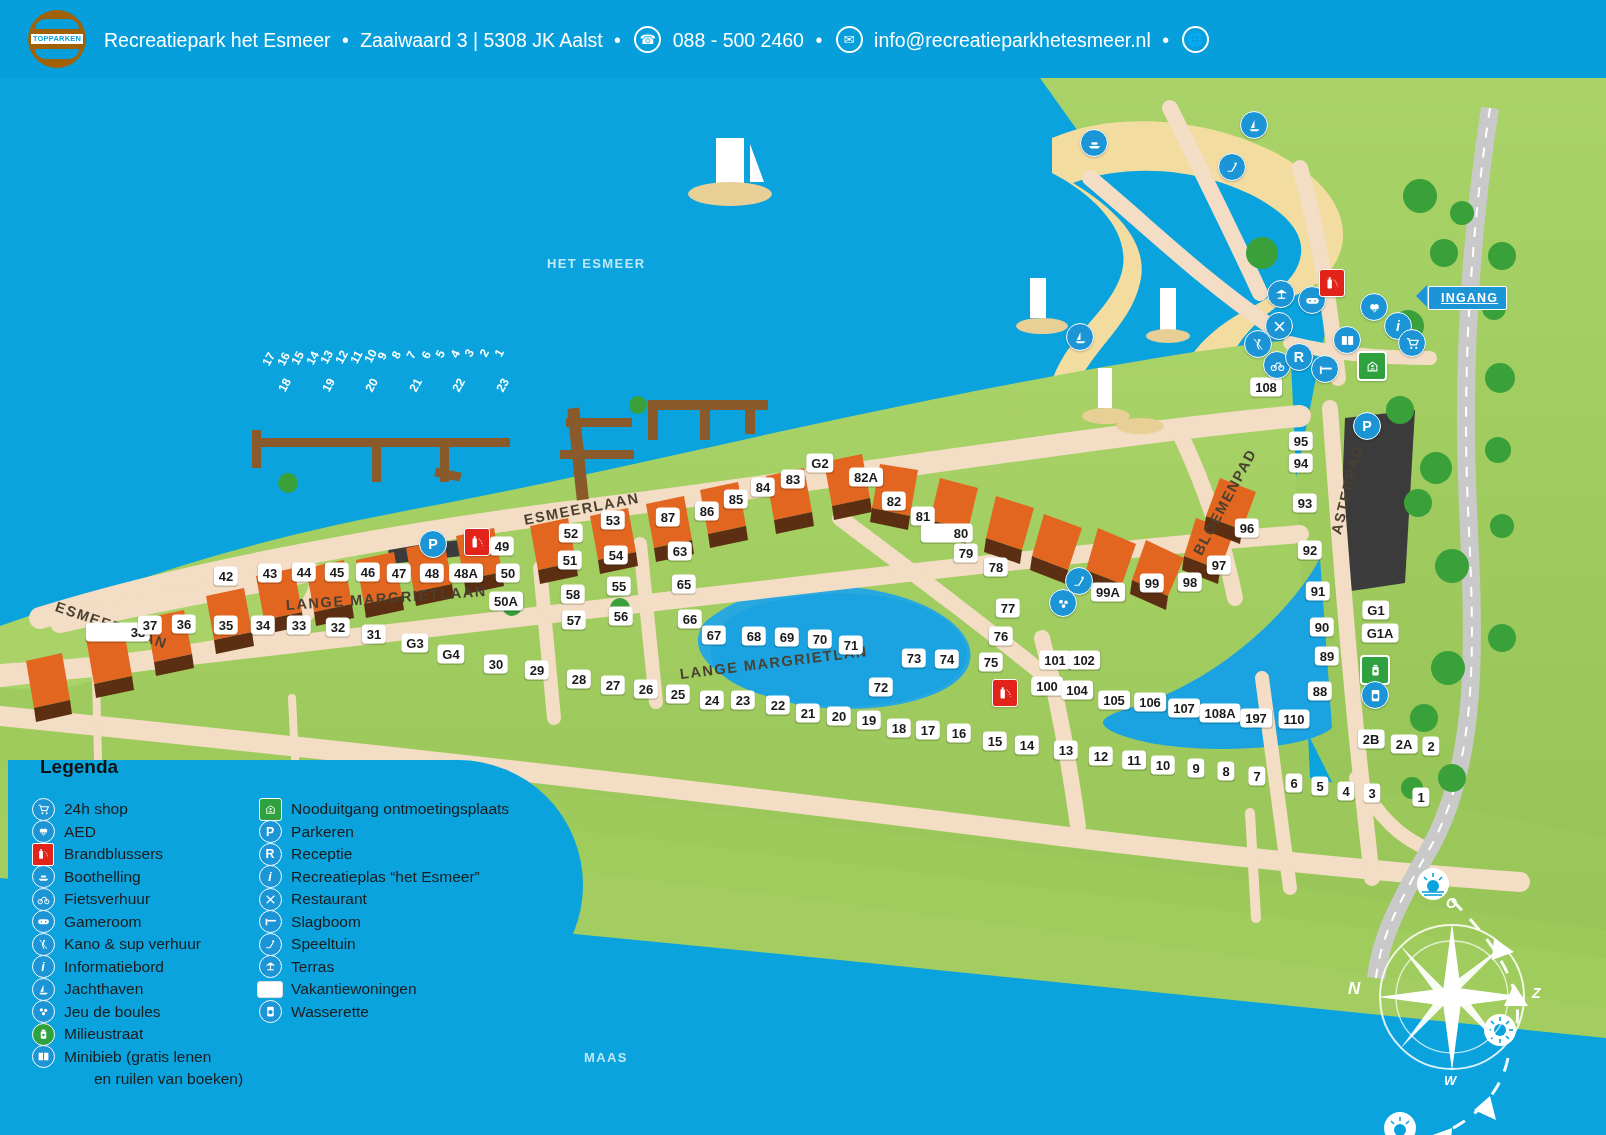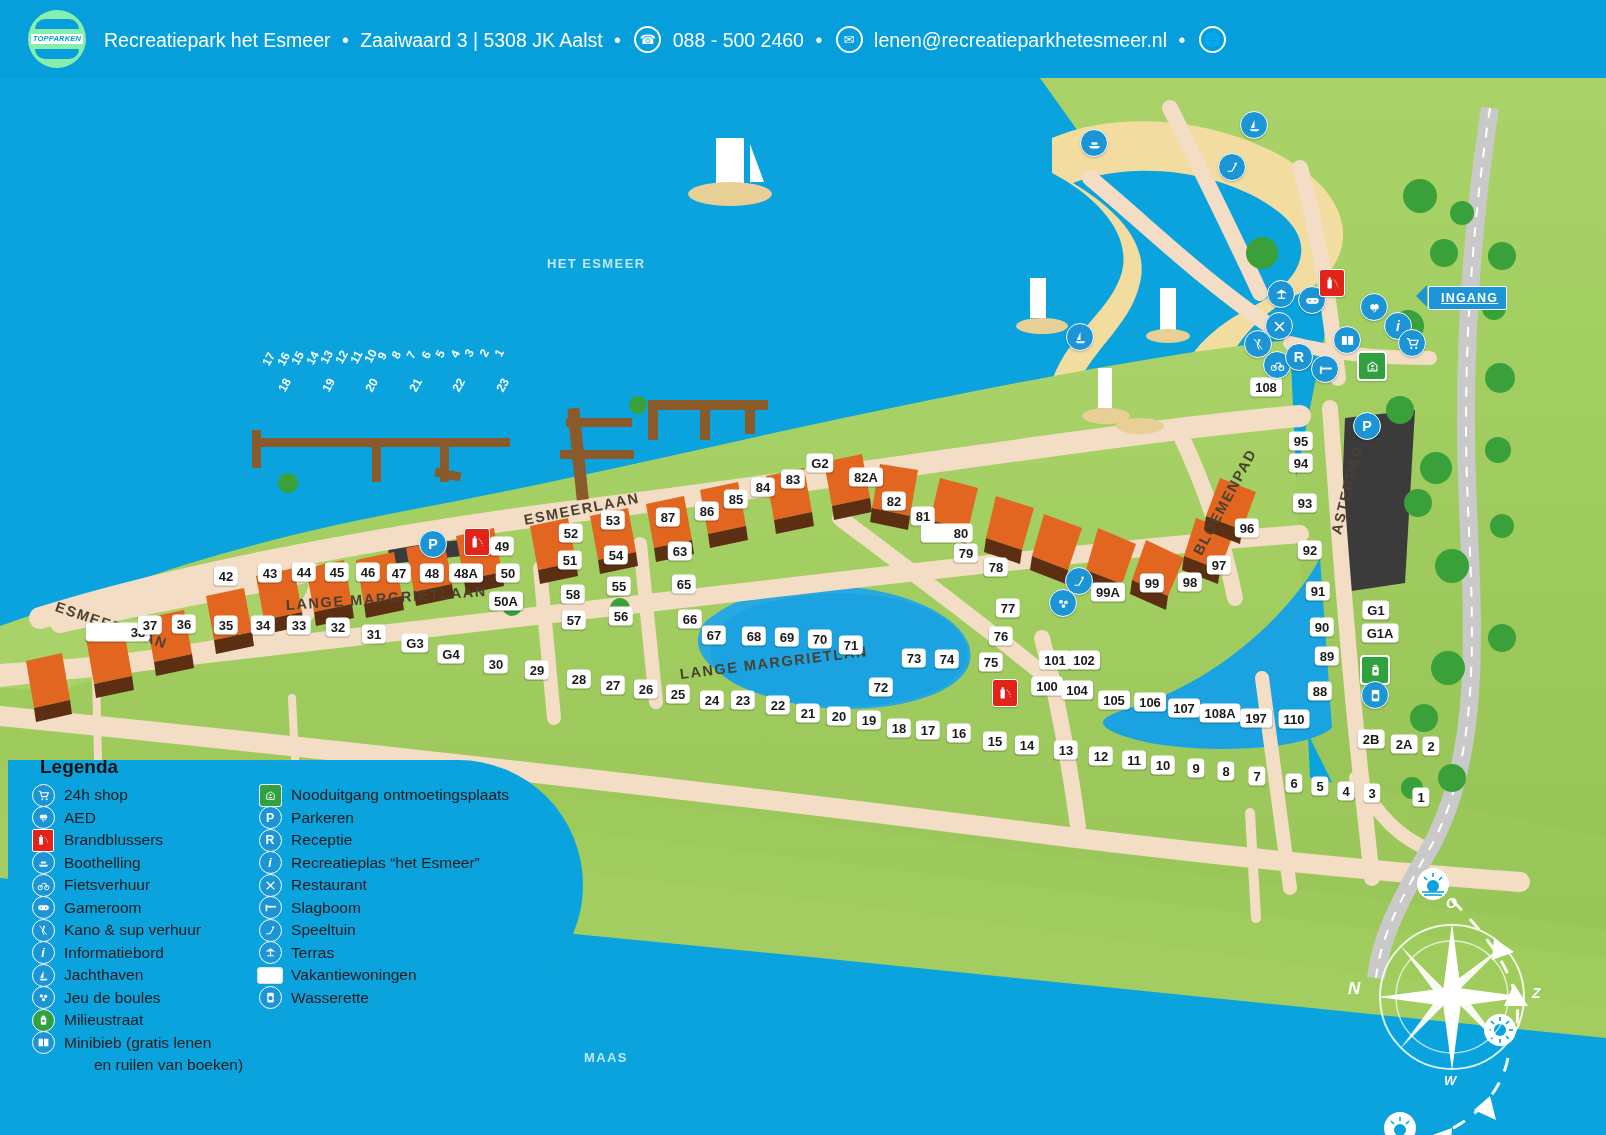--- a/index.html
+++ b/index.html
@@ -1,22 +1,22 @@
 <!DOCTYPE html>
 <html><head>
 <meta charset="utf-8">
 <style>
   html,body{margin:0;padding:0;background:#fff;}
   body{font-family:"Liberation Sans", sans-serif;}
   #page{position:relative;width:1606px;height:1135px;overflow:hidden;background:#0aa3dd;}
 
   
   #header{position:absolute;left:0;top:0;width:1606px;height:78px;background:#069fdb;z-index:60;}
-  #logo{position:absolute;left:28px;top:10px;width:58px;height:58px;border-radius:50%;background:#86efac;
-        display:flex;align-items:center;justify-content:center;font-style:italic;}
+  #logo{position:absolute;left:28px;top:10px;width:58px;height:58px;border-radius:50%;background:#a16207;
+        display:flex;align-items:center;justify-content:center;}
   #logo .lg{font-size:7.5px;font-weight:bold;color:#069fdb;letter-spacing:.2px;line-height:1;text-align:center;}
   #logo .bar{position:absolute;left:7px;width:44px;height:10px;background:#069fdb;}
   #headtext{position:absolute;left:104px;top:24px;right:10px;height:32px;color:#fff;
             font-size:19.5px;line-height:32px;white-space:nowrap;}
   #headtext .sep{padding:0 6px;}
   .hicon{display:inline-block;width:23px;height:23px;border-radius:50%;border:2px solid #fff;
          vertical-align:-6px;position:relative;margin:0 6px 0 2px;}
   .hicon span{position:absolute;left:0;top:0;width:100%;height:100%;display:flex;align-items:center;
               justify-content:center;font-size:13px;color:#fff;line-height:1;}
 
@@ -42,21 +42,21 @@
        transform:translate(-50%,-50%);display:flex;align-items:center;justify-content:center;
        color:#fff;font-weight:bold;font-size:13px;line-height:1;box-shadow:0 1px 2px rgba(0,0,0,.2);}
   .poi.green{background:#2fa23f;border-radius:4px;border:2px solid #fff;}
   .poi.red{background:#e2231a;border-radius:3px;border:1.5px solid #fff;width:24px;height:26px;}
   .poi svg{display:block;}
 
   
   #legend{position:absolute;left:8px;top:682px;width:575px;height:250px;background:#0aa3dd;
           border-radius:0 130px 130px 0;z-index:30;}
   #legendbox{position:absolute;left:28px;top:678px;width:560px;z-index:31;color:#1c1c1c;}
-  #legendbox h2{margin:0 0 6px 12px;font-size:19px;font-weight:bold;color:#111;}
+  #legendbox h2{margin:0 0 20px 12px;font-size:19px;font-weight:bold;color:#111;}
   .lgcols{display:flex;gap:12px;}
   .lgcol{display:flex;flex-direction:column;gap:0px;}
   .lgrow{display:flex;align-items:center;height:22.5px;}
   .lgrow .ic{width:30px;display:flex;justify-content:center;flex:0 0 30px;}
   .lgrow .tx{font-size:15.5px;color:#1c1c1c;margin-left:6px;white-space:nowrap;}
   .lgrow .tx.cont{margin-left:36px;}
   .mi{width:21px;height:21px;border-radius:50%;background:#1b95d5;border:1.4px solid #fff;
       display:flex;align-items:center;justify-content:center;color:#fff;font-weight:bold;font-size:11px;}
   .mi.green{background:#2fa23f;border-radius:3px;border:1.6px solid #fff;}
   .mi.red{background:#e2231a;border-radius:2px;border:1.3px solid #fff;width:20px;height:21px;}
@@ -86,21 +86,21 @@
     </div>
     <div id="headtext">
       <span>Recreatiepark het Esmeer</span>
       <span class="sep">•</span>
       <span>Zaaiwaard 3 | 5308 JK Aalst</span>
       <span class="sep">•</span>
       <span class="hicon"><span>☎</span></span>
       <span>088 - 500 2460</span>
       <span class="sep">•</span>
       <span class="hicon"><span>✉</span></span>
-      <span>lenen@recreatieparkhetesmeer.nl</span>
+      <span>info@recreatieparkhetesmeer.nl</span>
       <span class="sep">•</span>
       <span class="hicon"><span>🌐</span></span>
     </div>
   </div>
 
   <div id="map">
 
     <svg class="layer" viewBox="0 0 1606 1057" preserveAspectRatio="none">
       <defs>
         <linearGradient id="gr" x1="0" y1="0" x2="0" y2="1">

